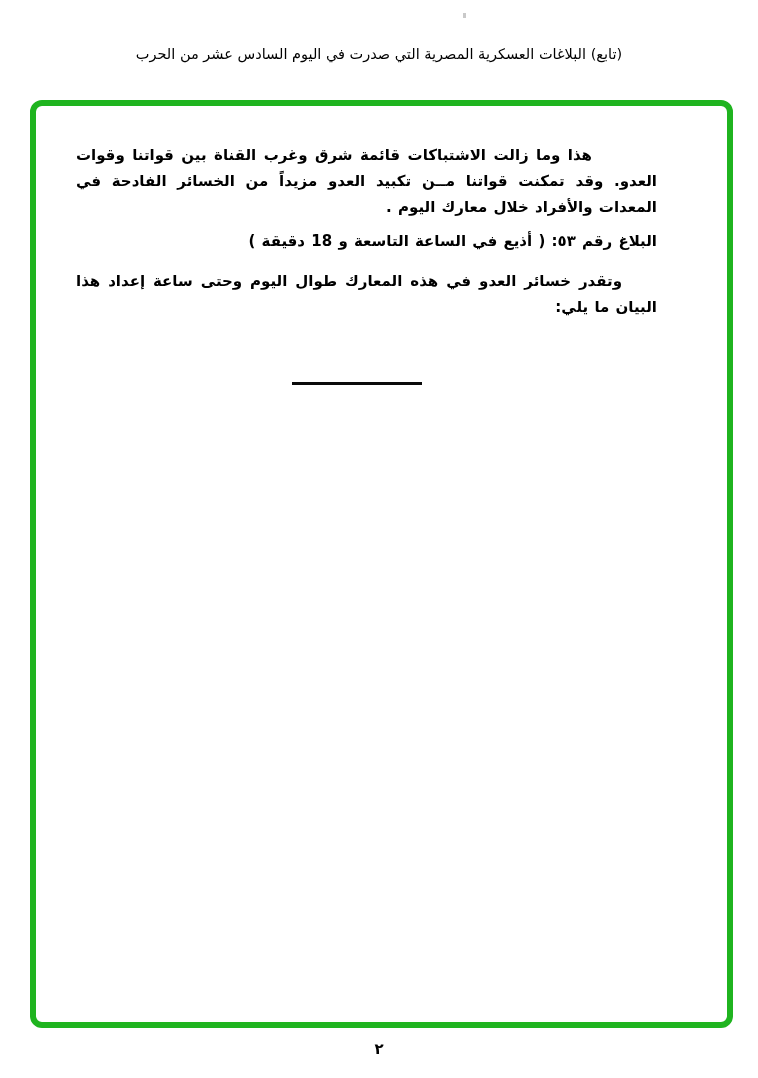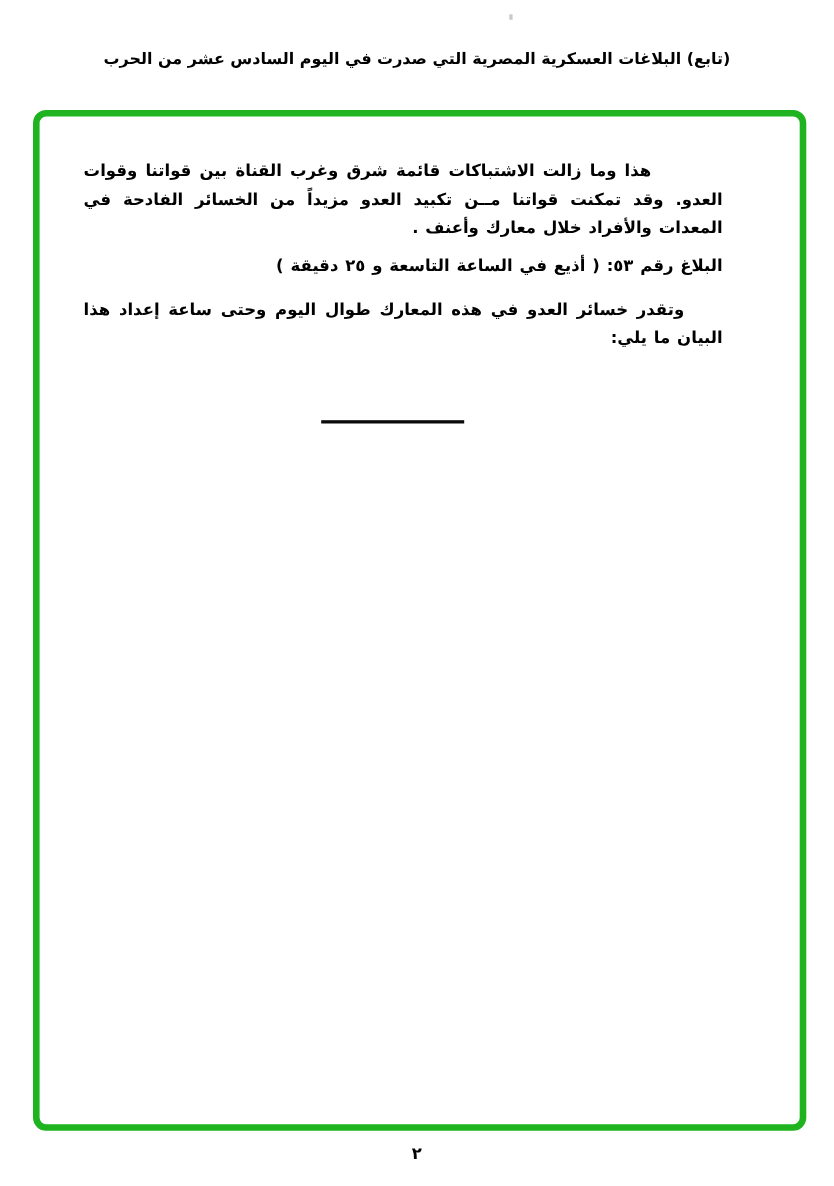--- a/index.html
+++ b/index.html
@@ -15,21 +15,21 @@
   .scan-dot {
     position: absolute; left: 463px; top: 13px;
     width: 3px; height: 5px; background: #c9c9c9;
   }
   .header {
     position: absolute; top: 46px; left: 0; right: 0;
     text-align: center;
   }
   .header .title {
     direction: rtl;
-    font-size: 14.5px; font-weight: bold;
+    font-size: 14.5px; font-weight: normal;
     letter-spacing: 0;
   }
   .green-box {
     position: absolute;
     left: 30px; top: 100px;
     width: 703px; height: 928px;
     border: 6px solid var(--green);
     border-radius: 12px;
     padding: 36px 70px 0 40px;
     direction: rtl;
@@ -71,21 +71,21 @@
 </head>
 <body>
 
 <div class="scan-dot"></div>
 
 <header class="header">
   <h1 class="title">(تابع) البلاغات العسكرية المصرية التي صدرت في اليوم السادس عشر من الحرب</h1>
 </header>
 
 <main class="green-box">
-  <p class="para ind-65">هذا وما زالت الاشتباكات قائمة شرق وغرب القناة بين قواتنا وقوات العدو. وقد تمكنت قواتنا مــن تكبيد العدو مزيداً من الخسائر الفادحة في المعدات والأفراد خلال معارك وأعنف .</p>
-  <p class="para ind-0 mt-8">البلاغ رقم ٥٣: ( أذيع في الساعة التاسعة و ٢٥ دقيقة )</p>
+  <p class="para ind-65">هذا وما زالت الاشتباكات قائمة شرق وغرب القناة بين قواتنا وقوات العدو. وقد تمكنت قواتنا مــن تكبيد العدو مزيداً من الخسائر الفادحة في المعدات والأفراد خلال معارك اليوم .</p>
+  <p class="para ind-0 mt-8">البلاغ رقم ٥٣: ( أذيع في الساعة التاسعة و 18 دقيقة )</p>
   <p class="para ind-35 mt-14">وتقدر خسائر العدو في هذه المعارك طوال اليوم وحتى ساعة إعداد هذا البيان ما يلي:</p>
   <div class="divider"></div>
 </main>
 
 <footer class="footer">
   <div class="page-number">٢</div>
 </footer>
 
 </body></html>

